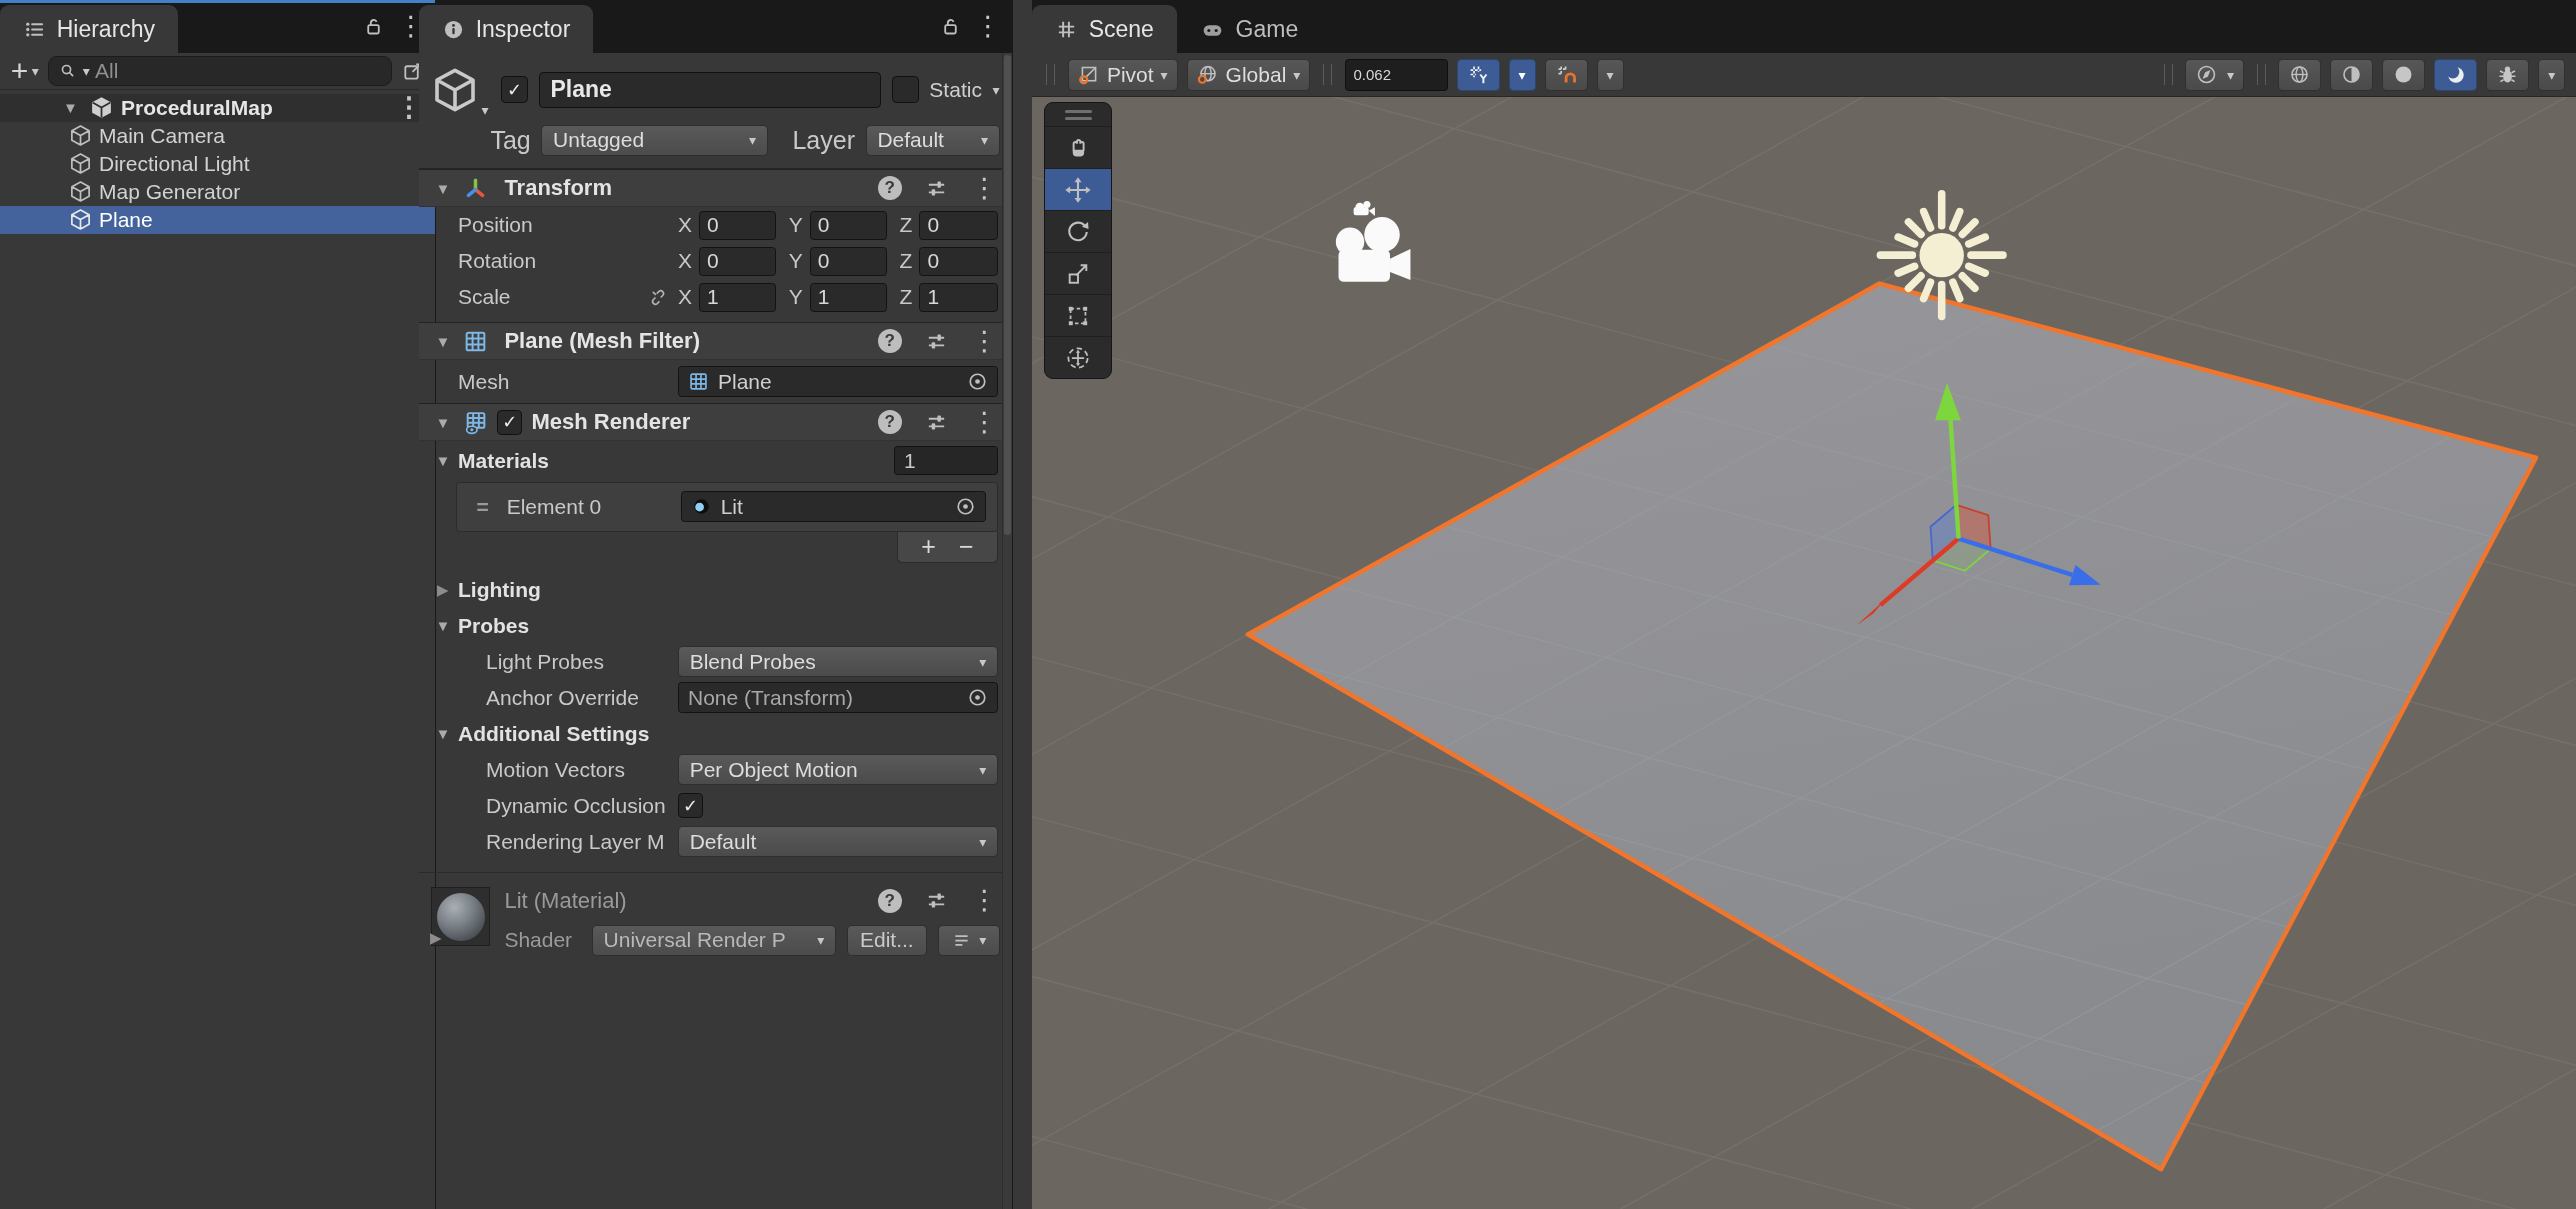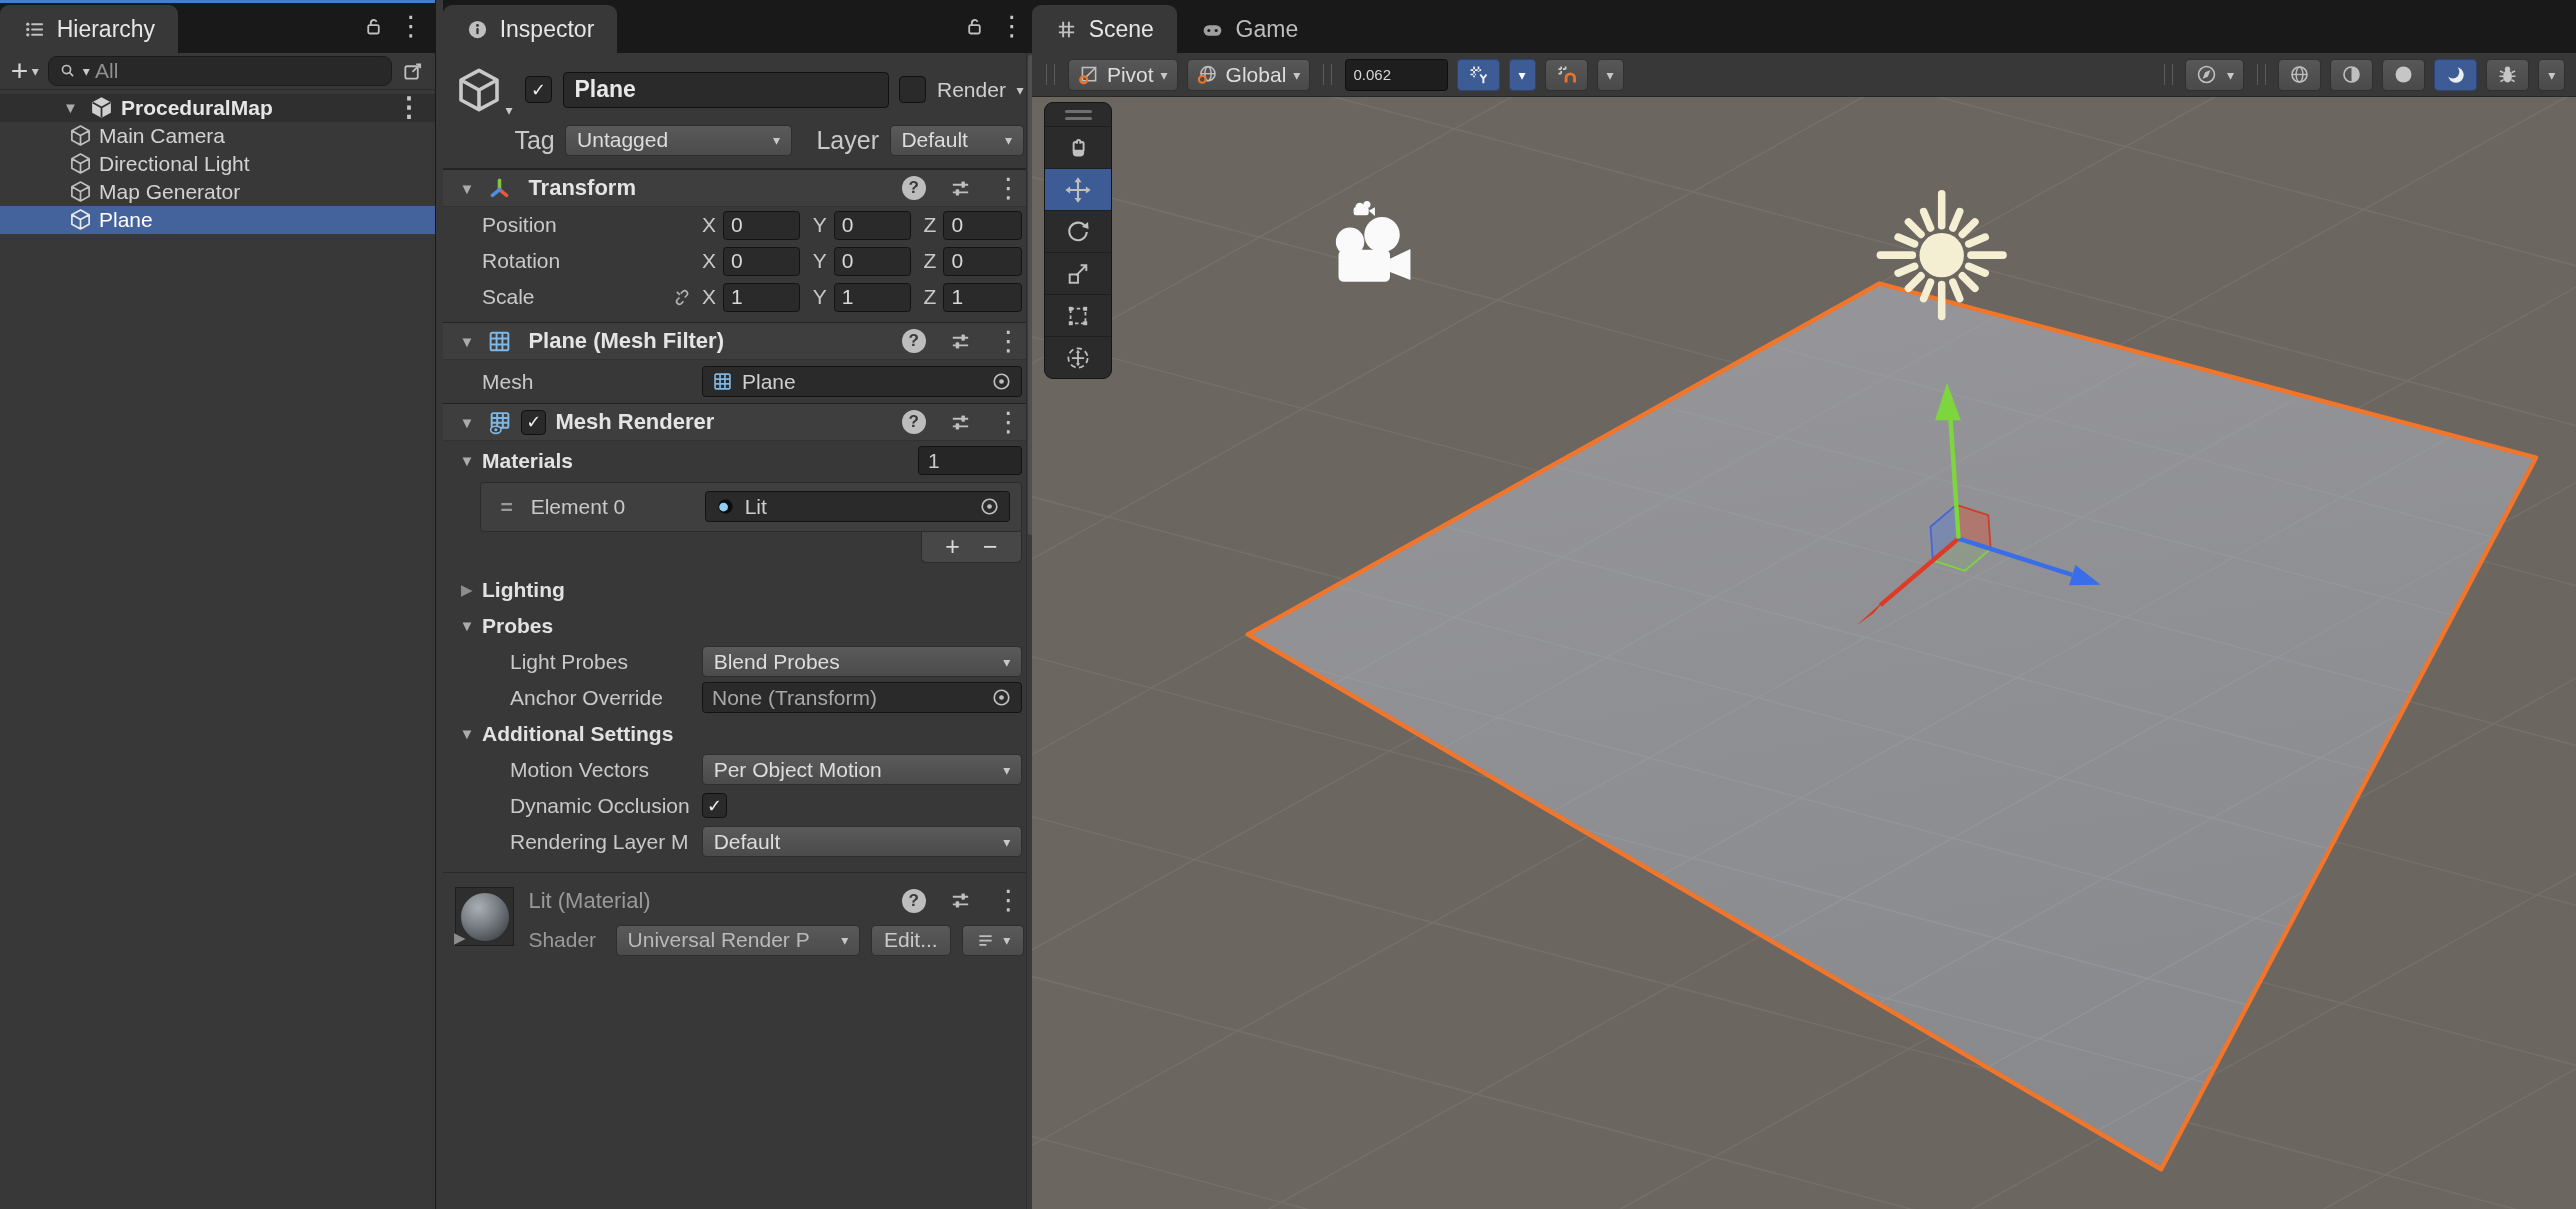--- a/index.html
+++ b/index.html
@@ -1,20 +1,20 @@
 <!DOCTYPE html>
 <html style="font-size:14px"><head>
 <meta charset="utf-8">
 <style>
   html,body{margin:0;padding:0;background:#101010}
   .root{position:relative;width:2576px;height:1210px;overflow:hidden;background:#383838;
         font-family:"Liberation Sans",sans-serif;color:#D4D4D4;-webkit-font-smoothing:antialiased}
   .panel{position:absolute;top:0;bottom:0}
   .hierarchy{left:0;width:435px;border-right:1.8px solid #191919}
-  .inspector{left:443px;width:593px;border-right:1.8px solid #191919;display:flex;flex-direction:column}
+  .inspector{left:419px;width:593px;border-right:1.8px solid #191919;display:flex;flex-direction:column}
   .scenepanel{left:1032px;right:0;display:flex;flex-direction:column}
 
   
   .tabbar{height:53px;background:#191919;display:flex;align-items:stretch;position:relative;flex:none}
   .tab{display:flex;align-items:center;gap:10.7px;padding:0 23px;font-size:23px;color:#BDBDBD;margin-top:5.3px;border-radius:9px 9px 0 0}
   .tab.active{background:#383838;color:#E6E6E6}
   .tabbar-icons{position:absolute;right:10.7px;top:0;height:53px;display:flex;align-items:center;gap:12.4px}
   .focus-line{position:absolute;left:0;top:0;right:0;height:2.7px;background:#4480C7;z-index:6}
   .ic{display:block;color:#BFBFBF}
   .more{font-size:27px;color:#C6C6C6;line-height:1}
@@ -277,21 +277,21 @@
             </svg>
           <span class="caret">▾</span>
         </div>
         <div class="checkbox">
             <span>✓</span>
           </div>
         <div class="name-field">
             <span>Plane</span>
           </div>
         <div class="checkbox"></div>
-        <span class="static-label">Render</span>
+        <span class="static-label">Static</span>
         <span class="caret">▾</span>
       </div>
       <div class="go-row2">
         <span class="field-label">Tag</span>
         <div class="dropdown dd-tag">
           <span>Untagged</span>
           <span class="caret">▾</span>
         </div>
         <span class="field-label" style="margin-left:14px">Layer</span>
         <div class="dropdown dd-layer">

